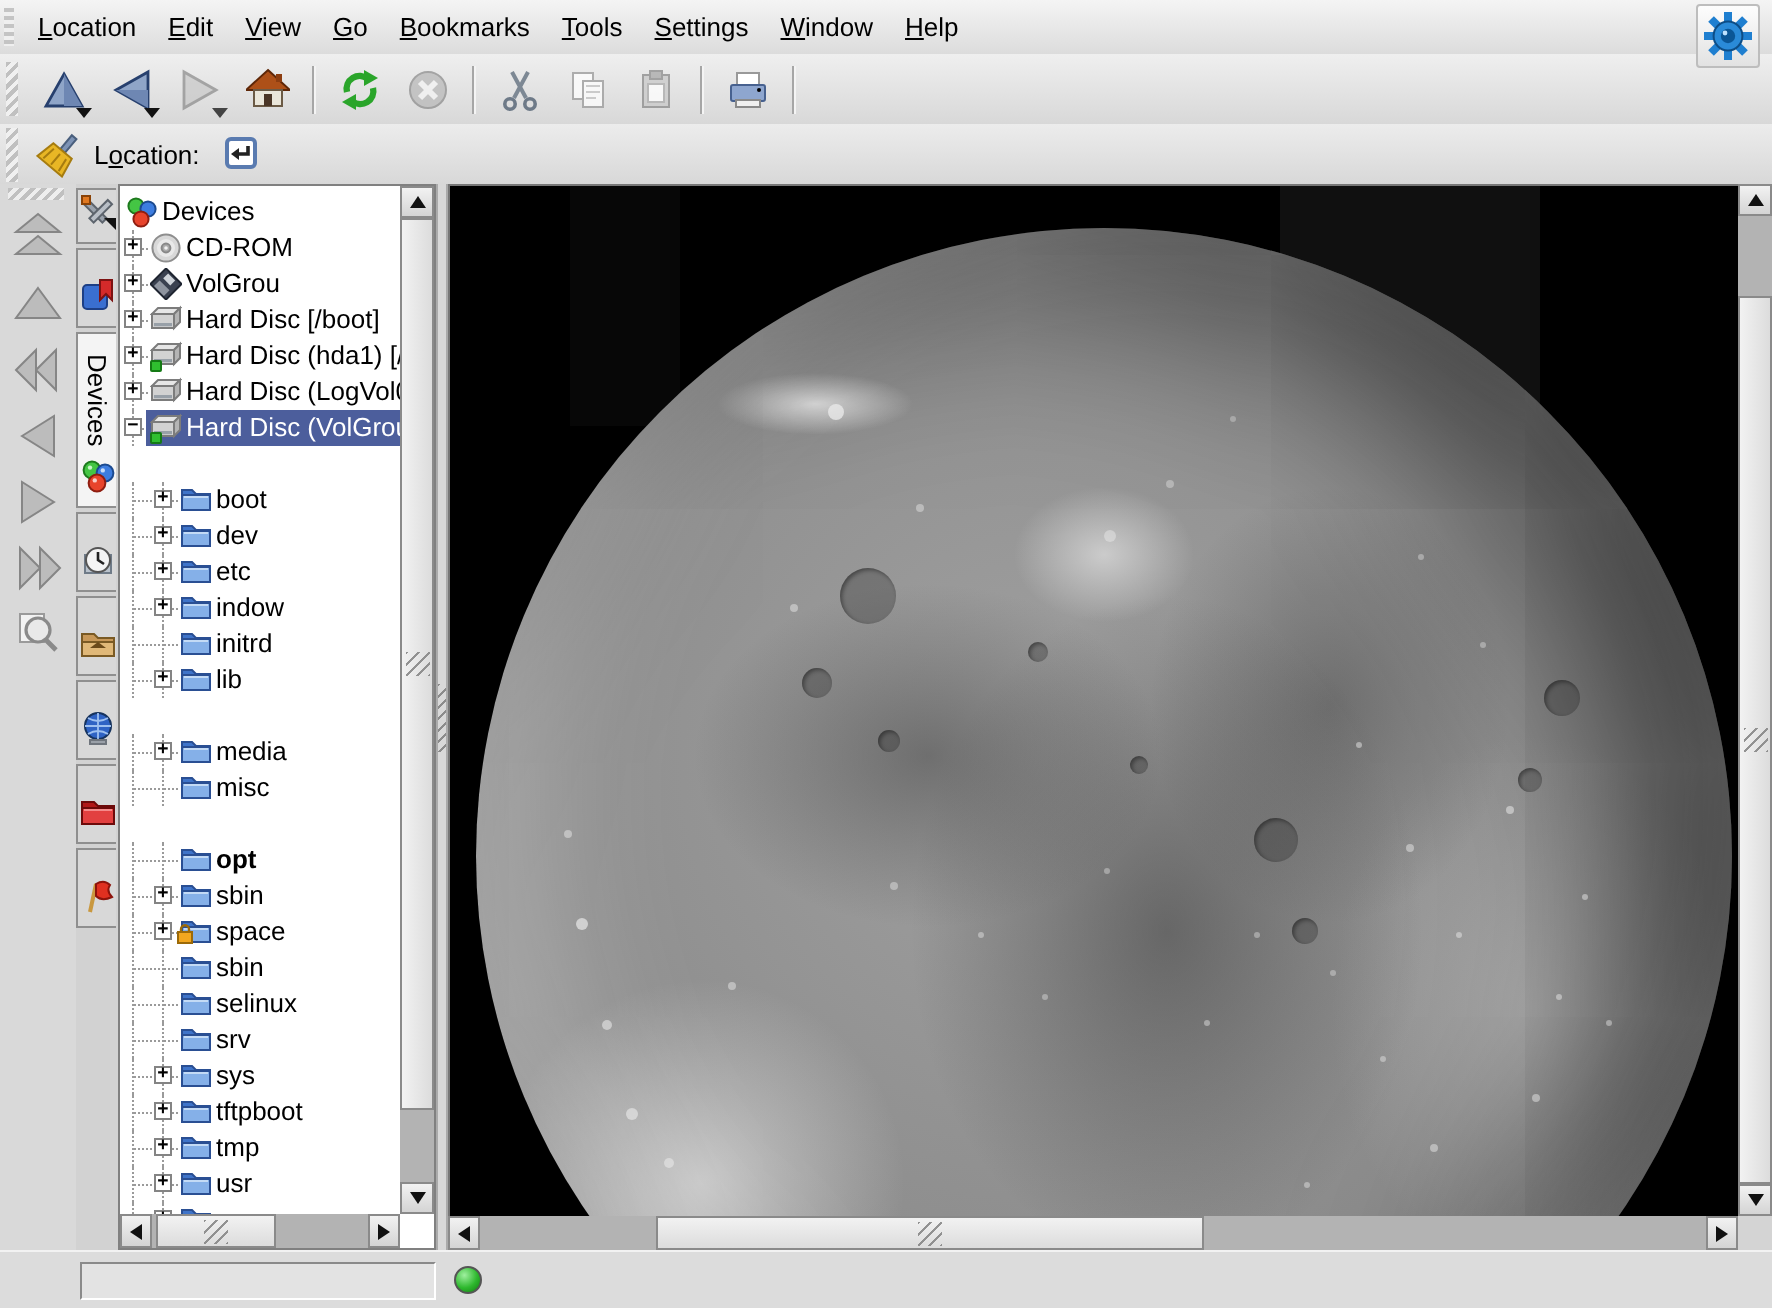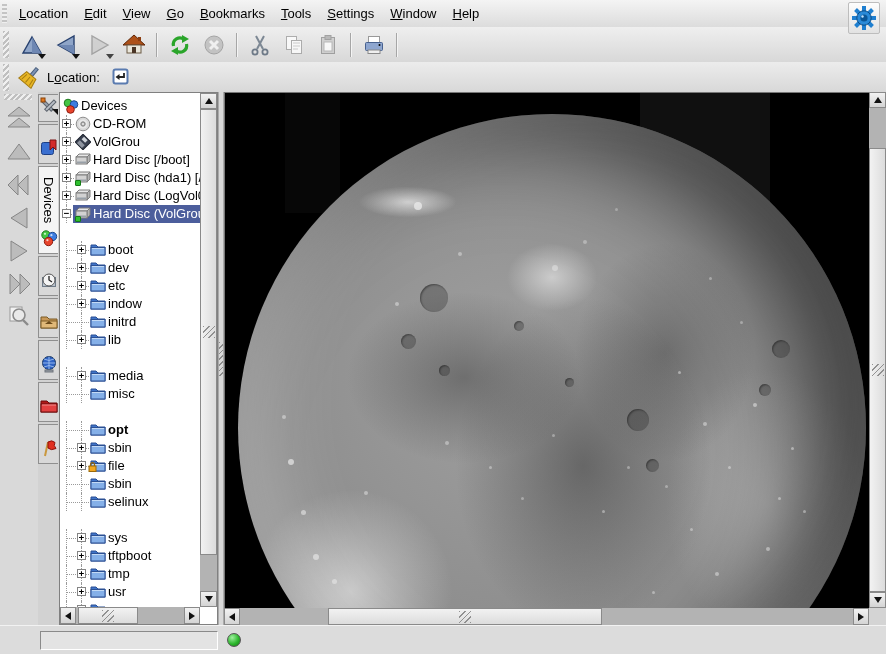--- a/index.html
+++ b/index.html
@@ -562,21 +562,21 @@
           <div class="tline-h" style="left: 21px; width: 8px;"></div>
           <div class="expander" style="left: 17px;">+</div>
           <div class="icon" style="left: 30px;"><svg width="16" height="14" viewBox="0 0 16 14" xmlns="http://www.w3.org/2000/svg">
               <path d="M1,3 h5 l2,2 h7 v8 h-14 z" fill="#3f74c9" stroke="#2a4f93"></path>
               <rect x="1" y="5.5" width="14" height="7.5" fill="#85b0e8" stroke="#2a4f93"></rect>
               <path d="M2,6.5 h12" stroke="#c3daf5"></path>
             </svg><div class="badge"><svg width="9" height="10" viewBox="0 0 9 10" xmlns="http://www.w3.org/2000/svg">
                 <rect x="1" y="4" width="7" height="5.5" fill="#f2a71f" stroke="#9c6a08"></rect>
                 <path d="M2.5,4 V2.6 a2,2 0 0 1 4,0 V4" stroke="#9c6a08" fill="none" stroke-width="1.2"></path>
               </svg></div></div>
-          <div class="lbl" style="left: 48px;">file</div>
+          <div class="lbl" style="left: 48px;">space</div>
         </div>
         <div class="trow" style="top: 382px;">
           <div class="tline-v" style="left: 6px;"></div>
           <div class="tline-h" style="left: 6px; width: 14px;"></div>
           <div class="tline-v" style="left: 21px;"></div>
           <div class="tline-h" style="left: 21px; width: 8px;"></div>
           <div class="icon" style="left: 30px;"><svg width="16" height="14" viewBox="0 0 16 14" xmlns="http://www.w3.org/2000/svg">
               <path d="M1,3 h5 l2,2 h7 v8 h-14 z" fill="#3f74c9" stroke="#2a4f93"></path>
               <rect x="1" y="5.5" width="14" height="7.5" fill="#85b0e8" stroke="#2a4f93"></rect>
               <path d="M2,6.5 h12" stroke="#c3daf5"></path>
@@ -587,20 +587,32 @@
           <div class="tline-v" style="left: 6px;"></div>
           <div class="tline-h" style="left: 6px; width: 14px;"></div>
           <div class="tline-v" style="left: 21px;"></div>
           <div class="tline-h" style="left: 21px; width: 8px;"></div>
           <div class="icon" style="left: 30px;"><svg width="16" height="14" viewBox="0 0 16 14" xmlns="http://www.w3.org/2000/svg">
               <path d="M1,3 h5 l2,2 h7 v8 h-14 z" fill="#3f74c9" stroke="#2a4f93"></path>
               <rect x="1" y="5.5" width="14" height="7.5" fill="#85b0e8" stroke="#2a4f93"></rect>
               <path d="M2,6.5 h12" stroke="#c3daf5"></path>
             </svg></div>
           <div class="lbl" style="left: 48px;">selinux</div>
+        </div>
+        <div class="trow" style="top: 418px;">
+          <div class="tline-v" style="left: 6px;"></div>
+          <div class="tline-h" style="left: 6px; width: 14px;"></div>
+          <div class="tline-v" style="left: 21px;"></div>
+          <div class="tline-h" style="left: 21px; width: 8px;"></div>
+          <div class="icon" style="left: 30px;"><svg width="16" height="14" viewBox="0 0 16 14" xmlns="http://www.w3.org/2000/svg">
+              <path d="M1,3 h5 l2,2 h7 v8 h-14 z" fill="#3f74c9" stroke="#2a4f93"></path>
+              <rect x="1" y="5.5" width="14" height="7.5" fill="#85b0e8" stroke="#2a4f93"></rect>
+              <path d="M2,6.5 h12" stroke="#c3daf5"></path>
+            </svg></div>
+          <div class="lbl" style="left: 48px;">srv</div>
         </div>
         <div class="trow" style="top: 436px;">
           <div class="tline-v" style="left: 6px;"></div>
           <div class="tline-h" style="left: 6px; width: 14px;"></div>
           <div class="tline-v" style="left: 21px;"></div>
           <div class="tline-h" style="left: 21px; width: 8px;"></div>
           <div class="expander" style="left: 17px;">+</div>
           <div class="icon" style="left: 30px;"><svg width="16" height="14" viewBox="0 0 16 14" xmlns="http://www.w3.org/2000/svg">
               <path d="M1,3 h5 l2,2 h7 v8 h-14 z" fill="#3f74c9" stroke="#2a4f93"></path>
               <rect x="1" y="5.5" width="14" height="7.5" fill="#85b0e8" stroke="#2a4f93"></rect>

